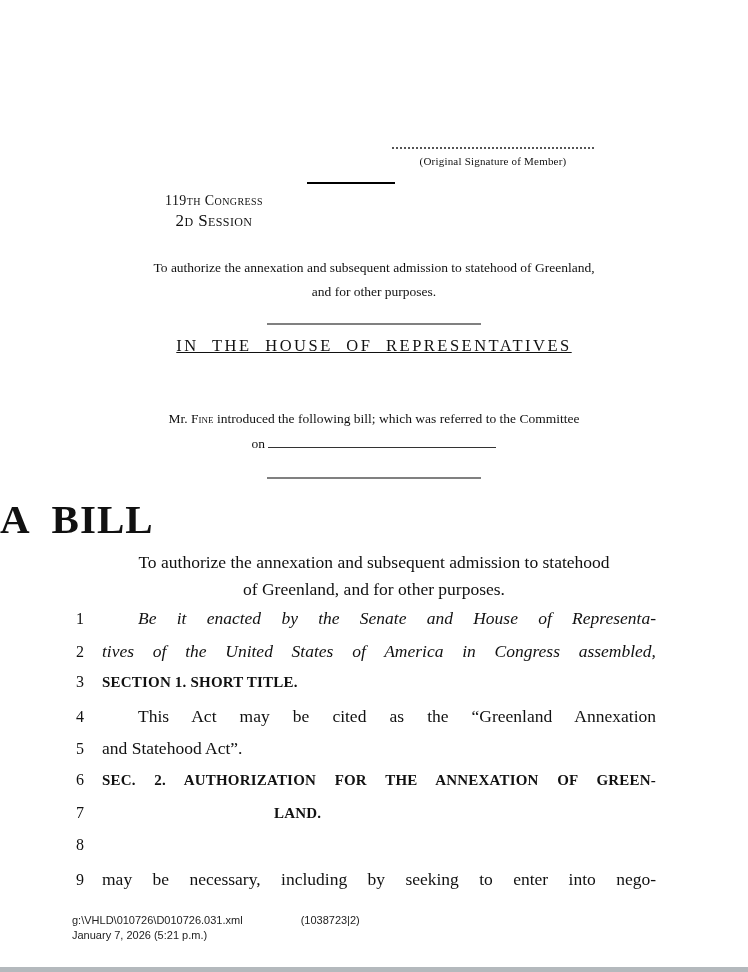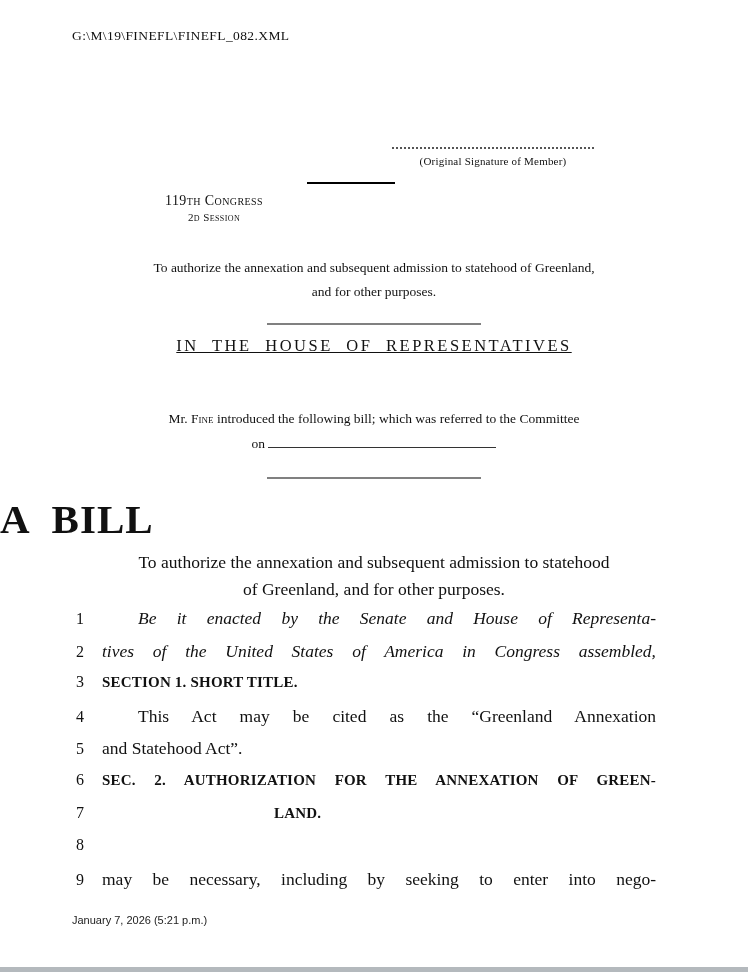--- a/index.html
+++ b/index.html
@@ -31,21 +31,21 @@
   }
   .sig-caption { font-size: 11px; letter-spacing: 0.2px; }
   .congress-block {
     position: absolute;
     top: 192px; left: 134px;
     width: 160px;
     text-align: center;
     line-height: 1.3;
   }
   .congress-line1 { font-size: 14px; font-variant: small-caps; letter-spacing: 0.4px; }
-  .congress-line2 { font-size: 11px; font-variant: small-caps; letter-spacing: 0.4px; text-align: center; }
+  .congress-line2 { font-size: 17px; font-variant: small-caps; letter-spacing: 0.4px; text-align: center; }
   .hr-line {
     position: absolute;
     top: 182px; left: 293px;
     display: flex;
     align-items: flex-end;
   }
   .hr-text {
     font-size: 44px;
     font-weight: bold;
     letter-spacing: 2px;
@@ -161,21 +161,20 @@
     left: 0; right: 0; bottom: 0;
     height: 5px;
     background: #b4b9bd;
   }
 </style>
 </head>
 <body>
 
 <div class="page">
 
-  <div class="file-ref">G:\M\19\FINEFL\FINEFL_082.XML</div>
 
   <div class="signature-block">
     <div class="sig-dotted"></div>
     <div class="sig-caption">(Original Signature of Member)</div>
   </div>
 
   <div class="congress-block">
     <div class="congress-line1">119th Congress</div>
     <div class="congress-line2">2d Session</div>
   </div>
@@ -233,18 +232,21 @@
       <div class="bill-line normal indent justify">
         <span class="line-num">8</span>
       </div>
       <div class="bill-line normal justify">
         <span class="line-num">9</span>
         <span class="line-text">may be necessary, including by seeking to enter into nego-</span>
       </div>
     </div>
 
   <div class="footer">
+    <div>
+      <span>g:\VHLD\010726\D010726.031.xml</span><span class="footer-id">(1038723|2)</span>
+    </div>
     <div>January 7, 2026 (5:21 p.m.)</div>
   </div>
 
   <div class="bottom-edge"></div>
 
 </div>
 
 </body></html>

